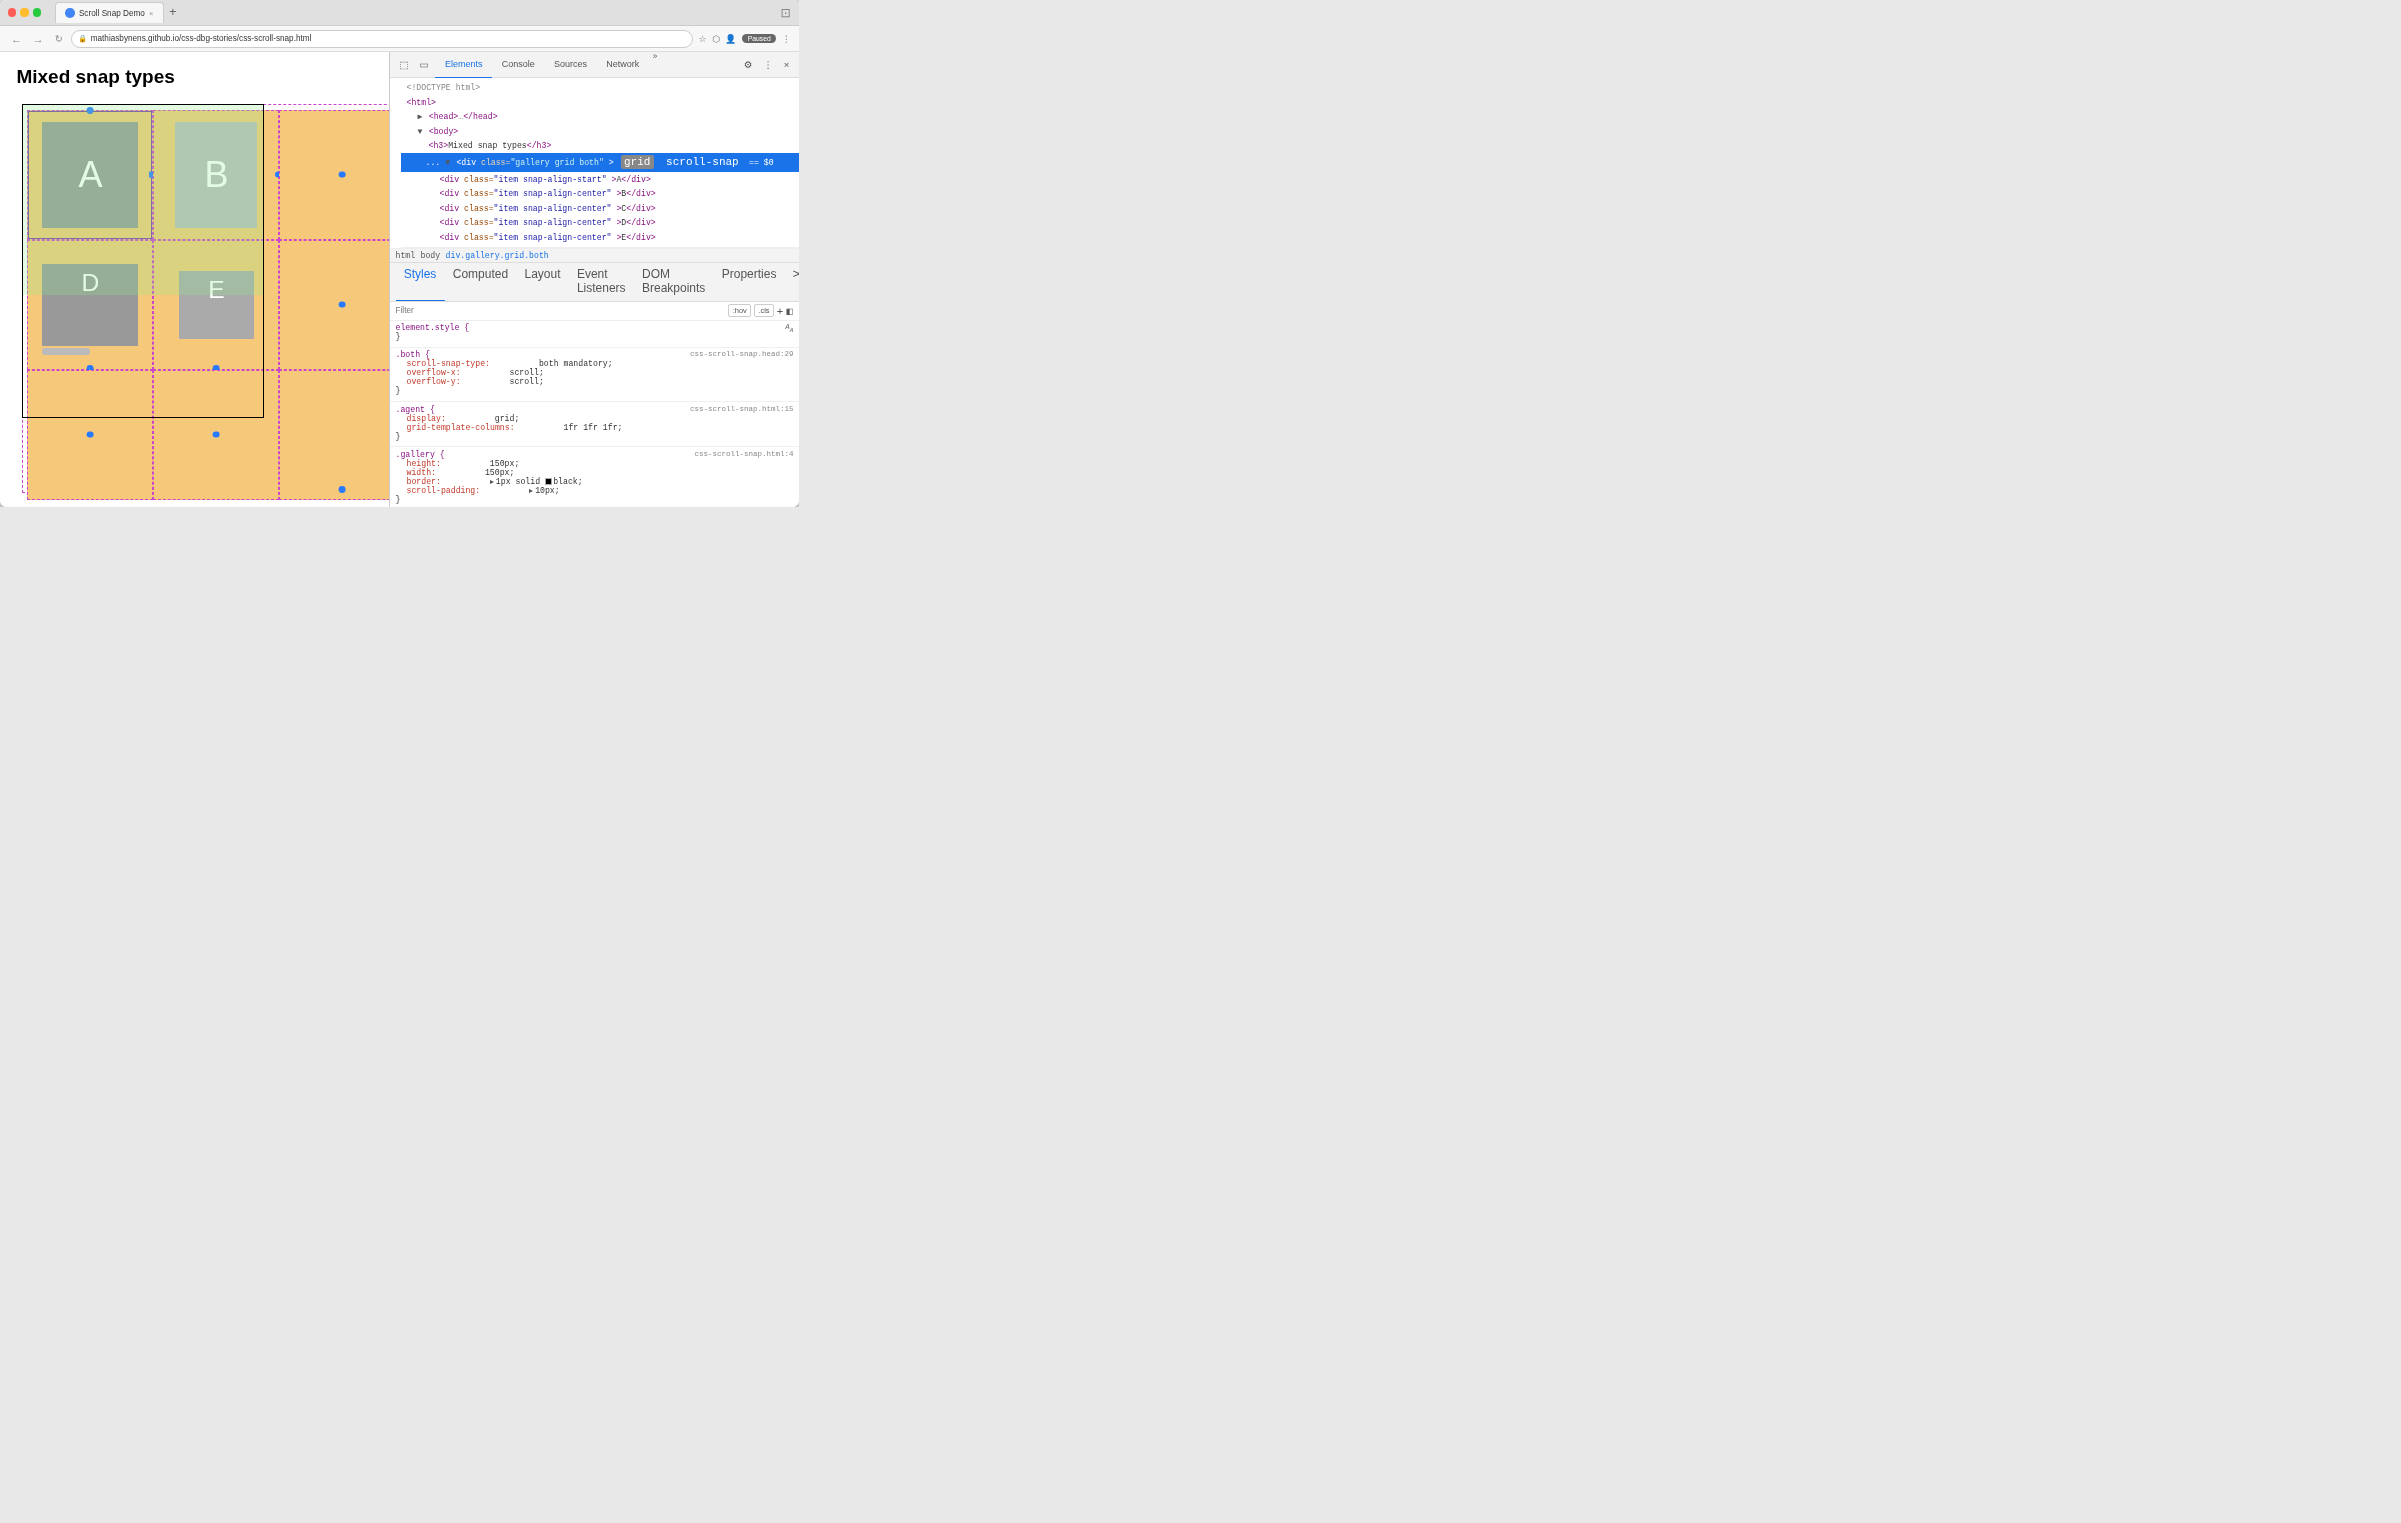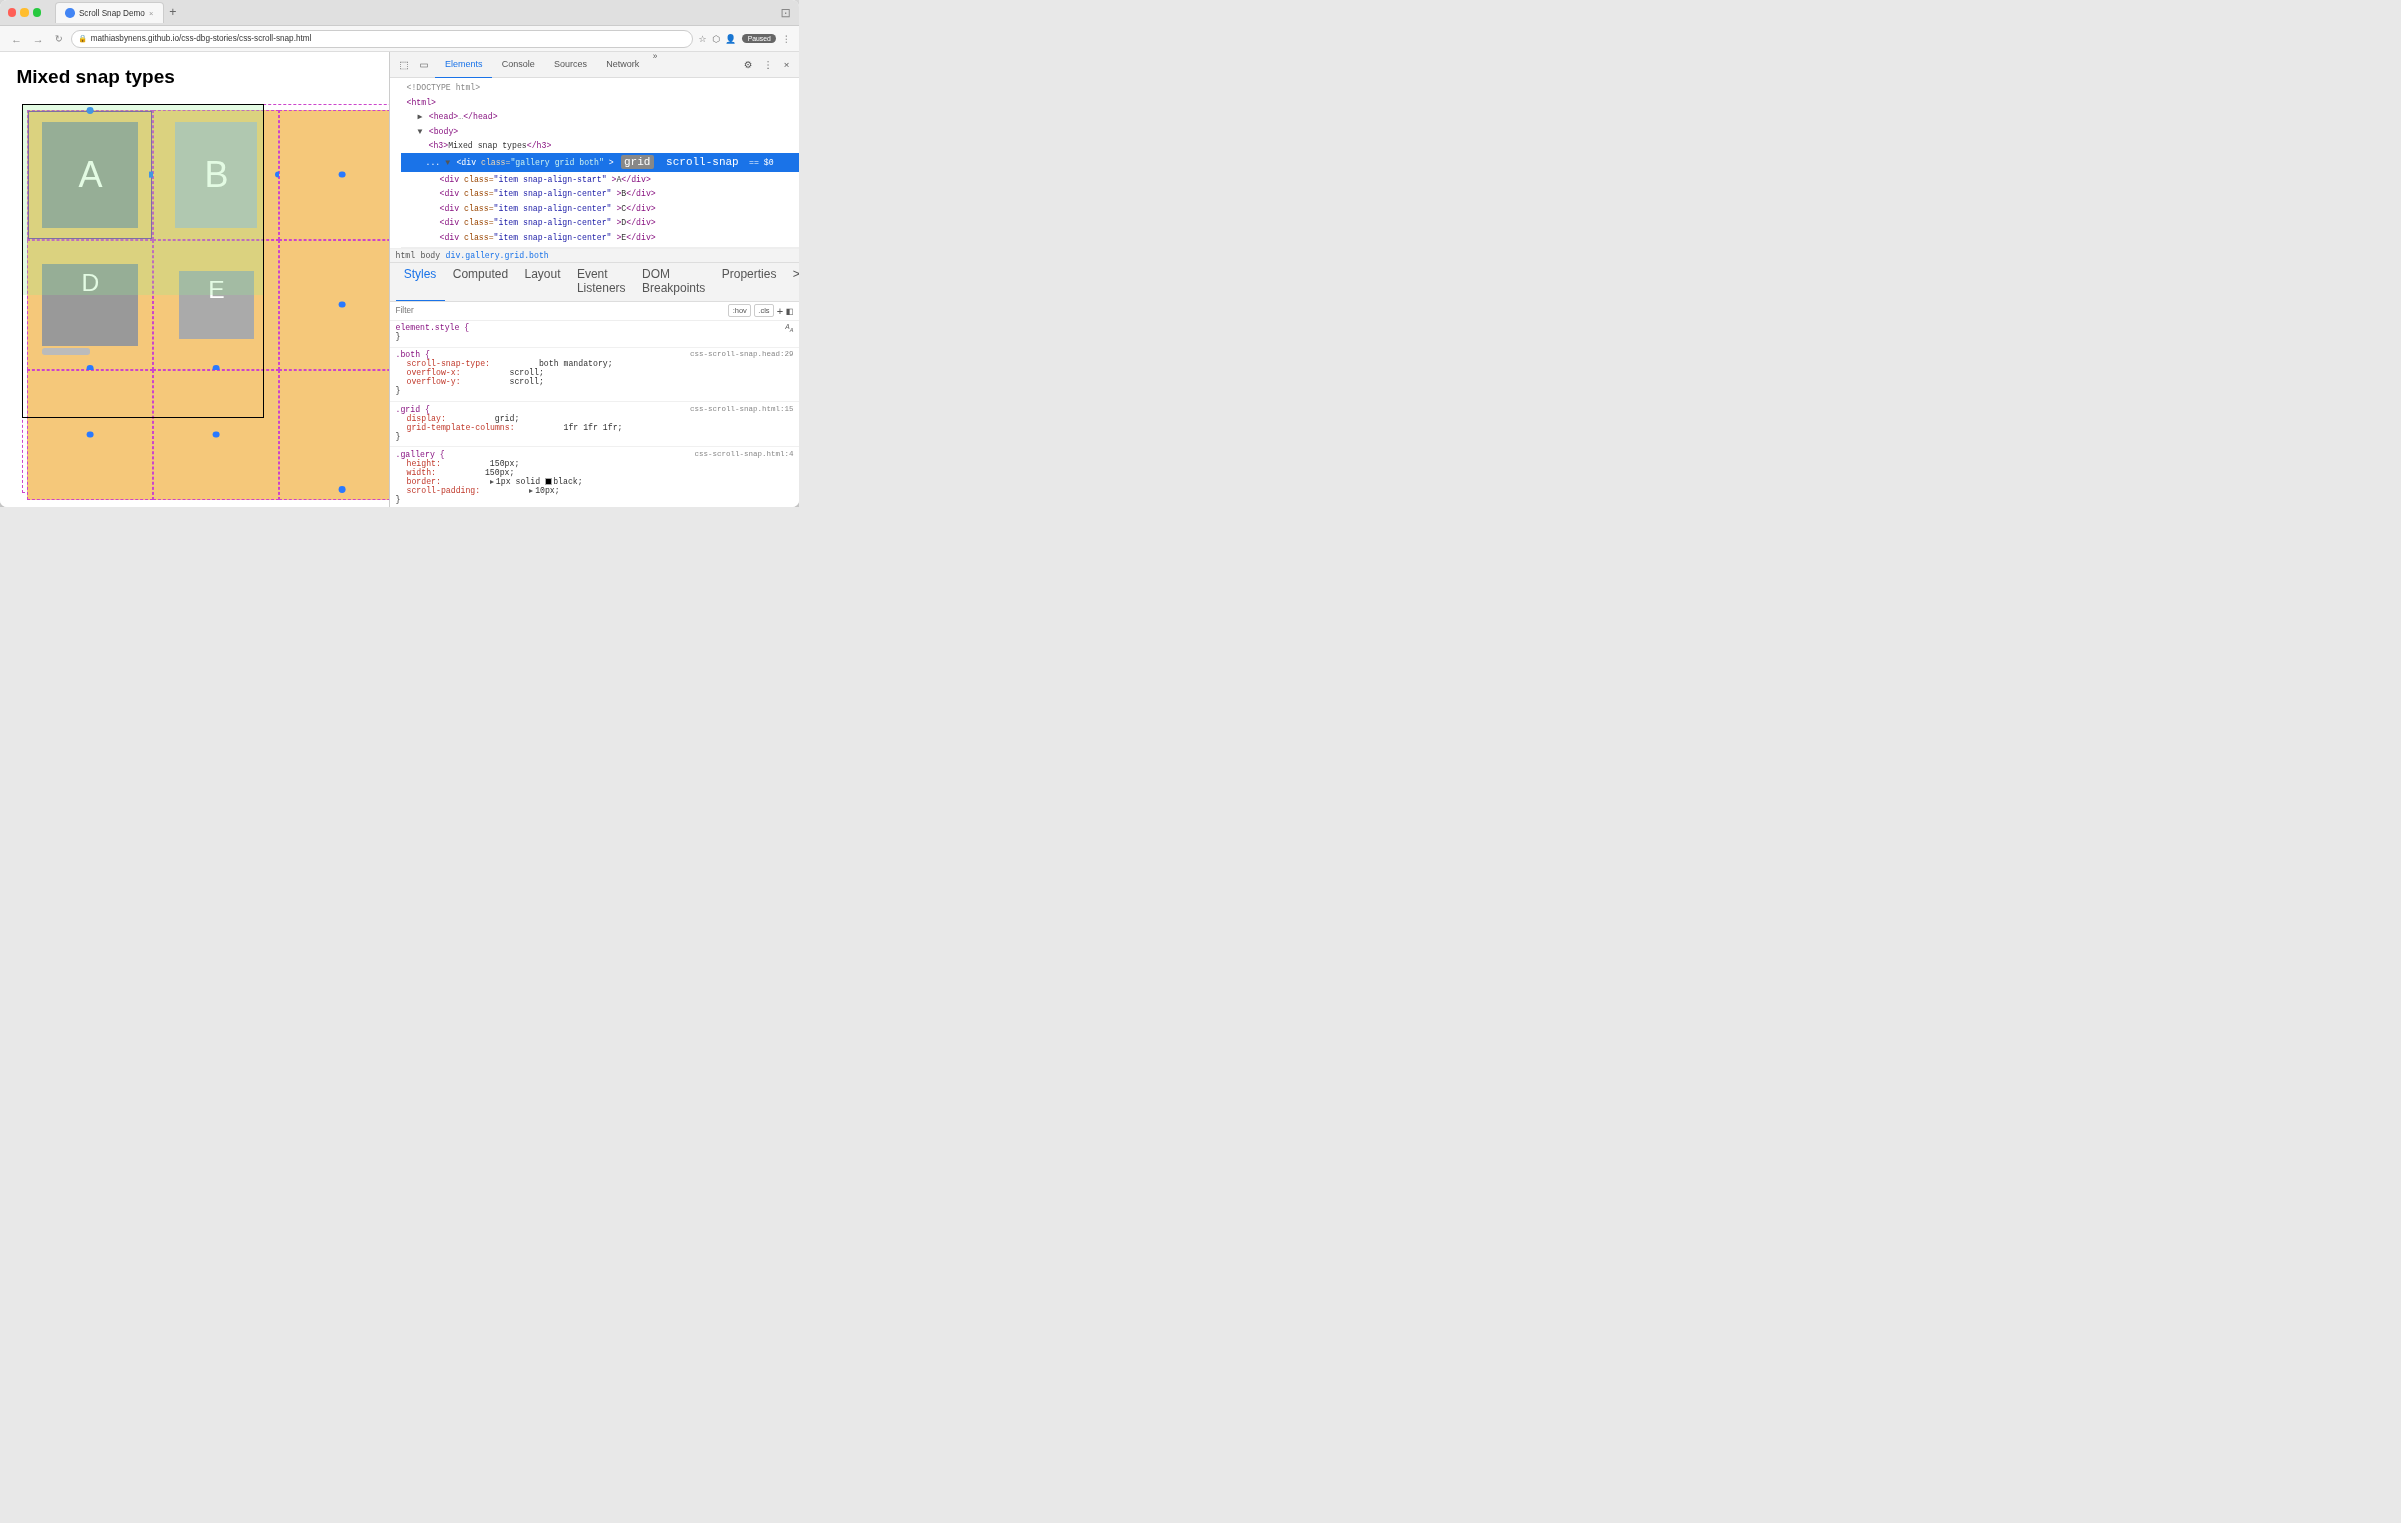--- a/index.html
+++ b/index.html
@@ -349,21 +349,21 @@
             <span class="css-prop">overflow-x:</span> <span class="css-val">scroll;</span>
           </div>
           <div>
             <span class="css-prop">overflow-y:</span> <span class="css-val">scroll;</span>
           </div>
           <div><span class="css-brace">}</span></div>
         </div>
 
         <div class="css-rule">
           <div>
-            <span class="css-selector">.grid {</span>
+            <span class="css-selector">.agent {</span>
             <span class="css-source">css-scroll-snap.html:15</span>
           </div>
           <div>
             <span class="css-prop">display:</span> <span class="css-val">grid;</span>
           </div>
           <div>
             <span class="css-prop">grid-template-columns:</span> <span class="css-val">1fr 1fr 1fr;</span>
           </div>
           <div><span class="css-brace">}</span></div>
         </div>

